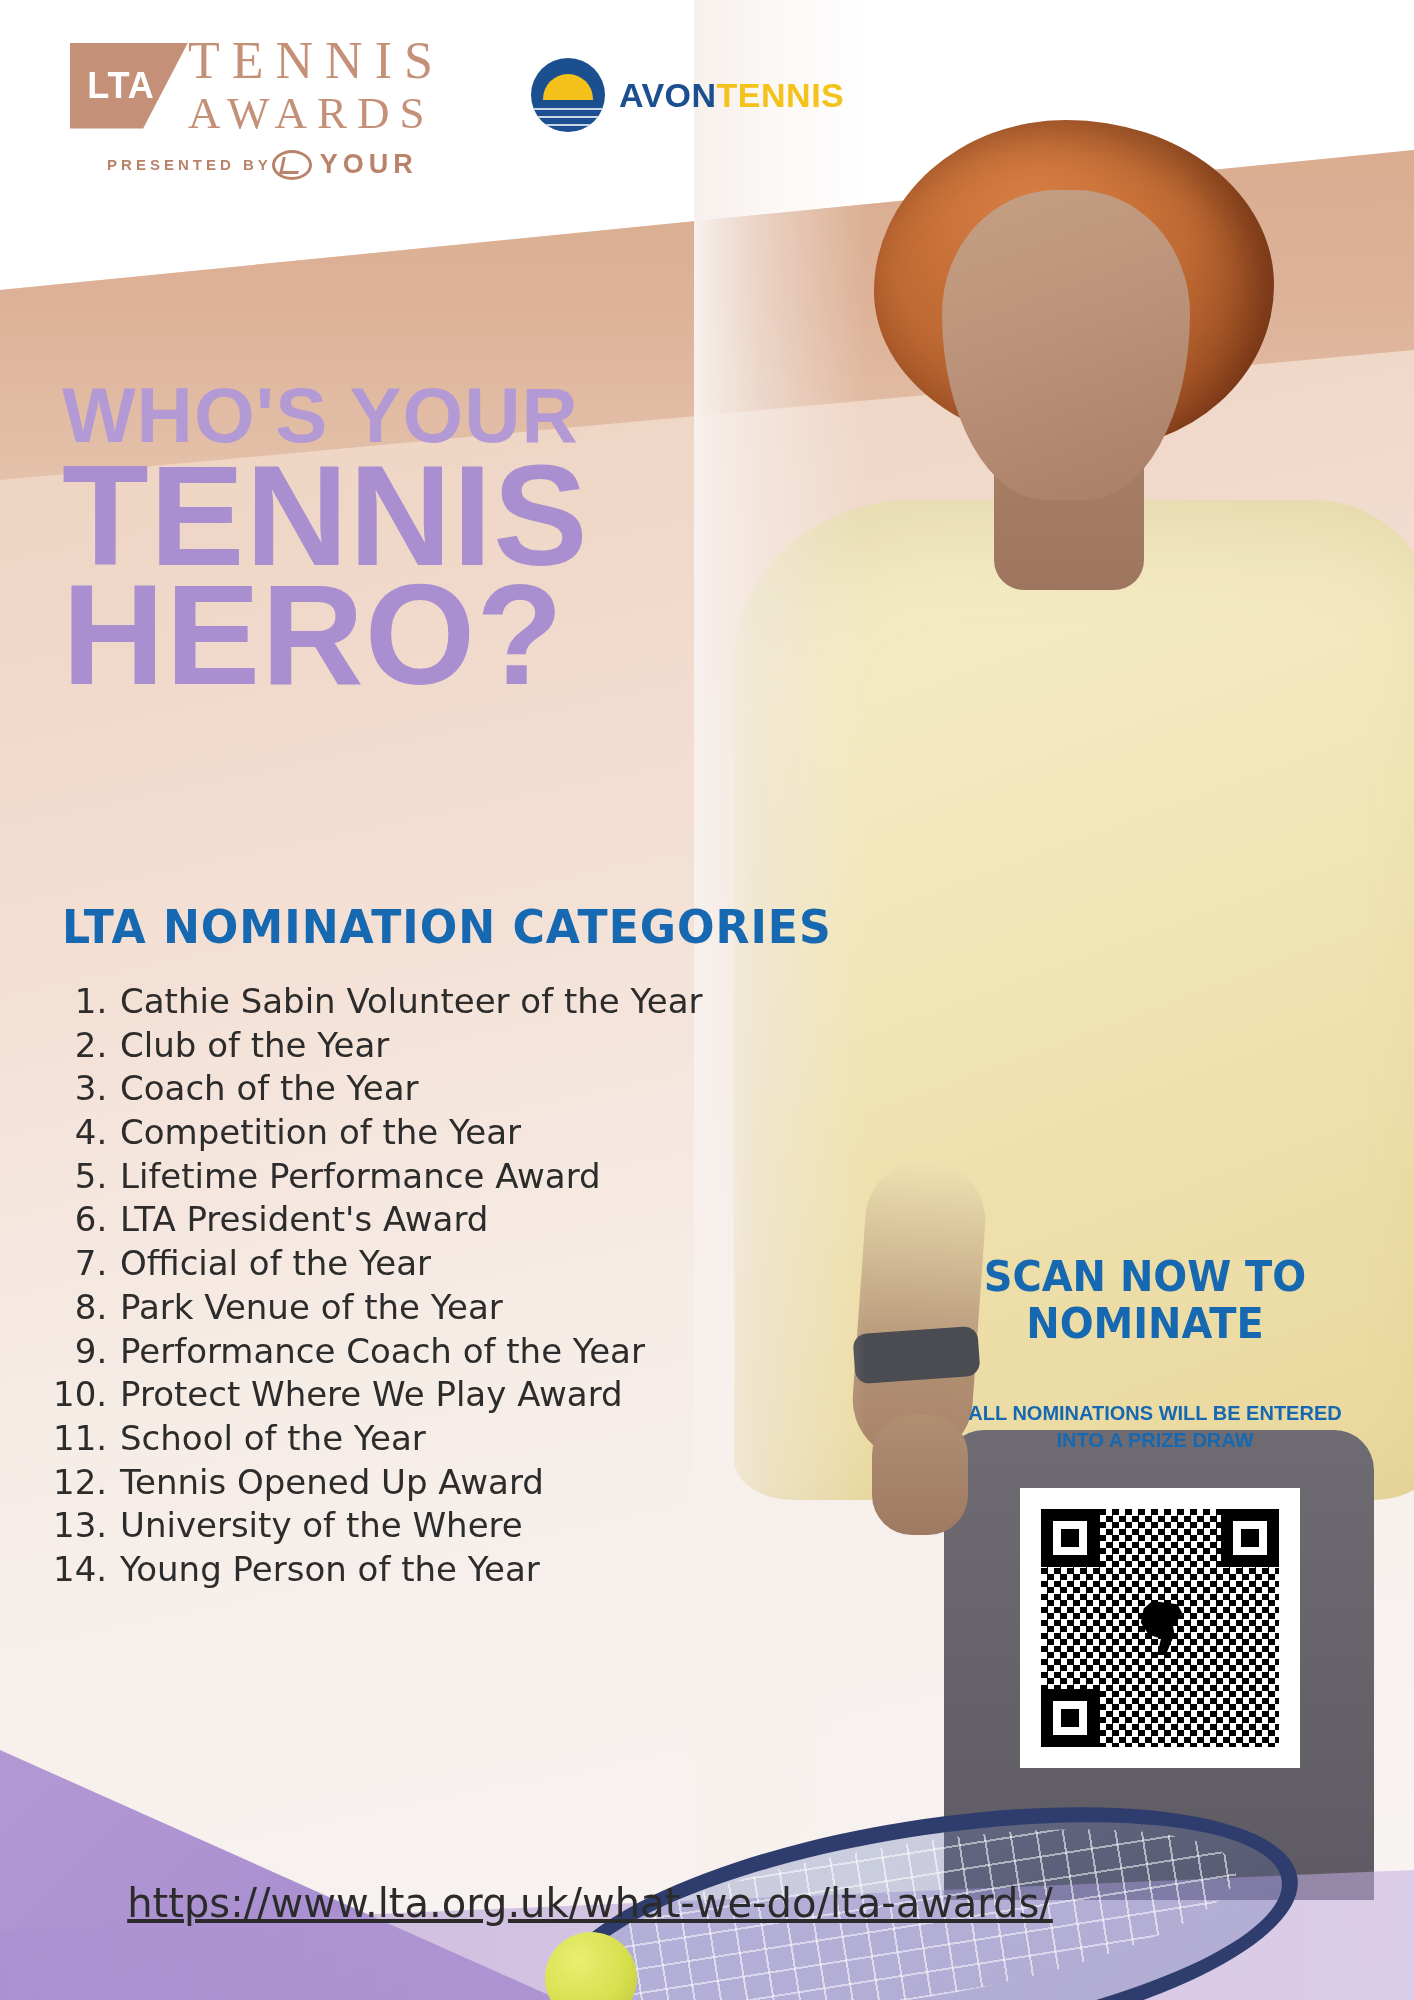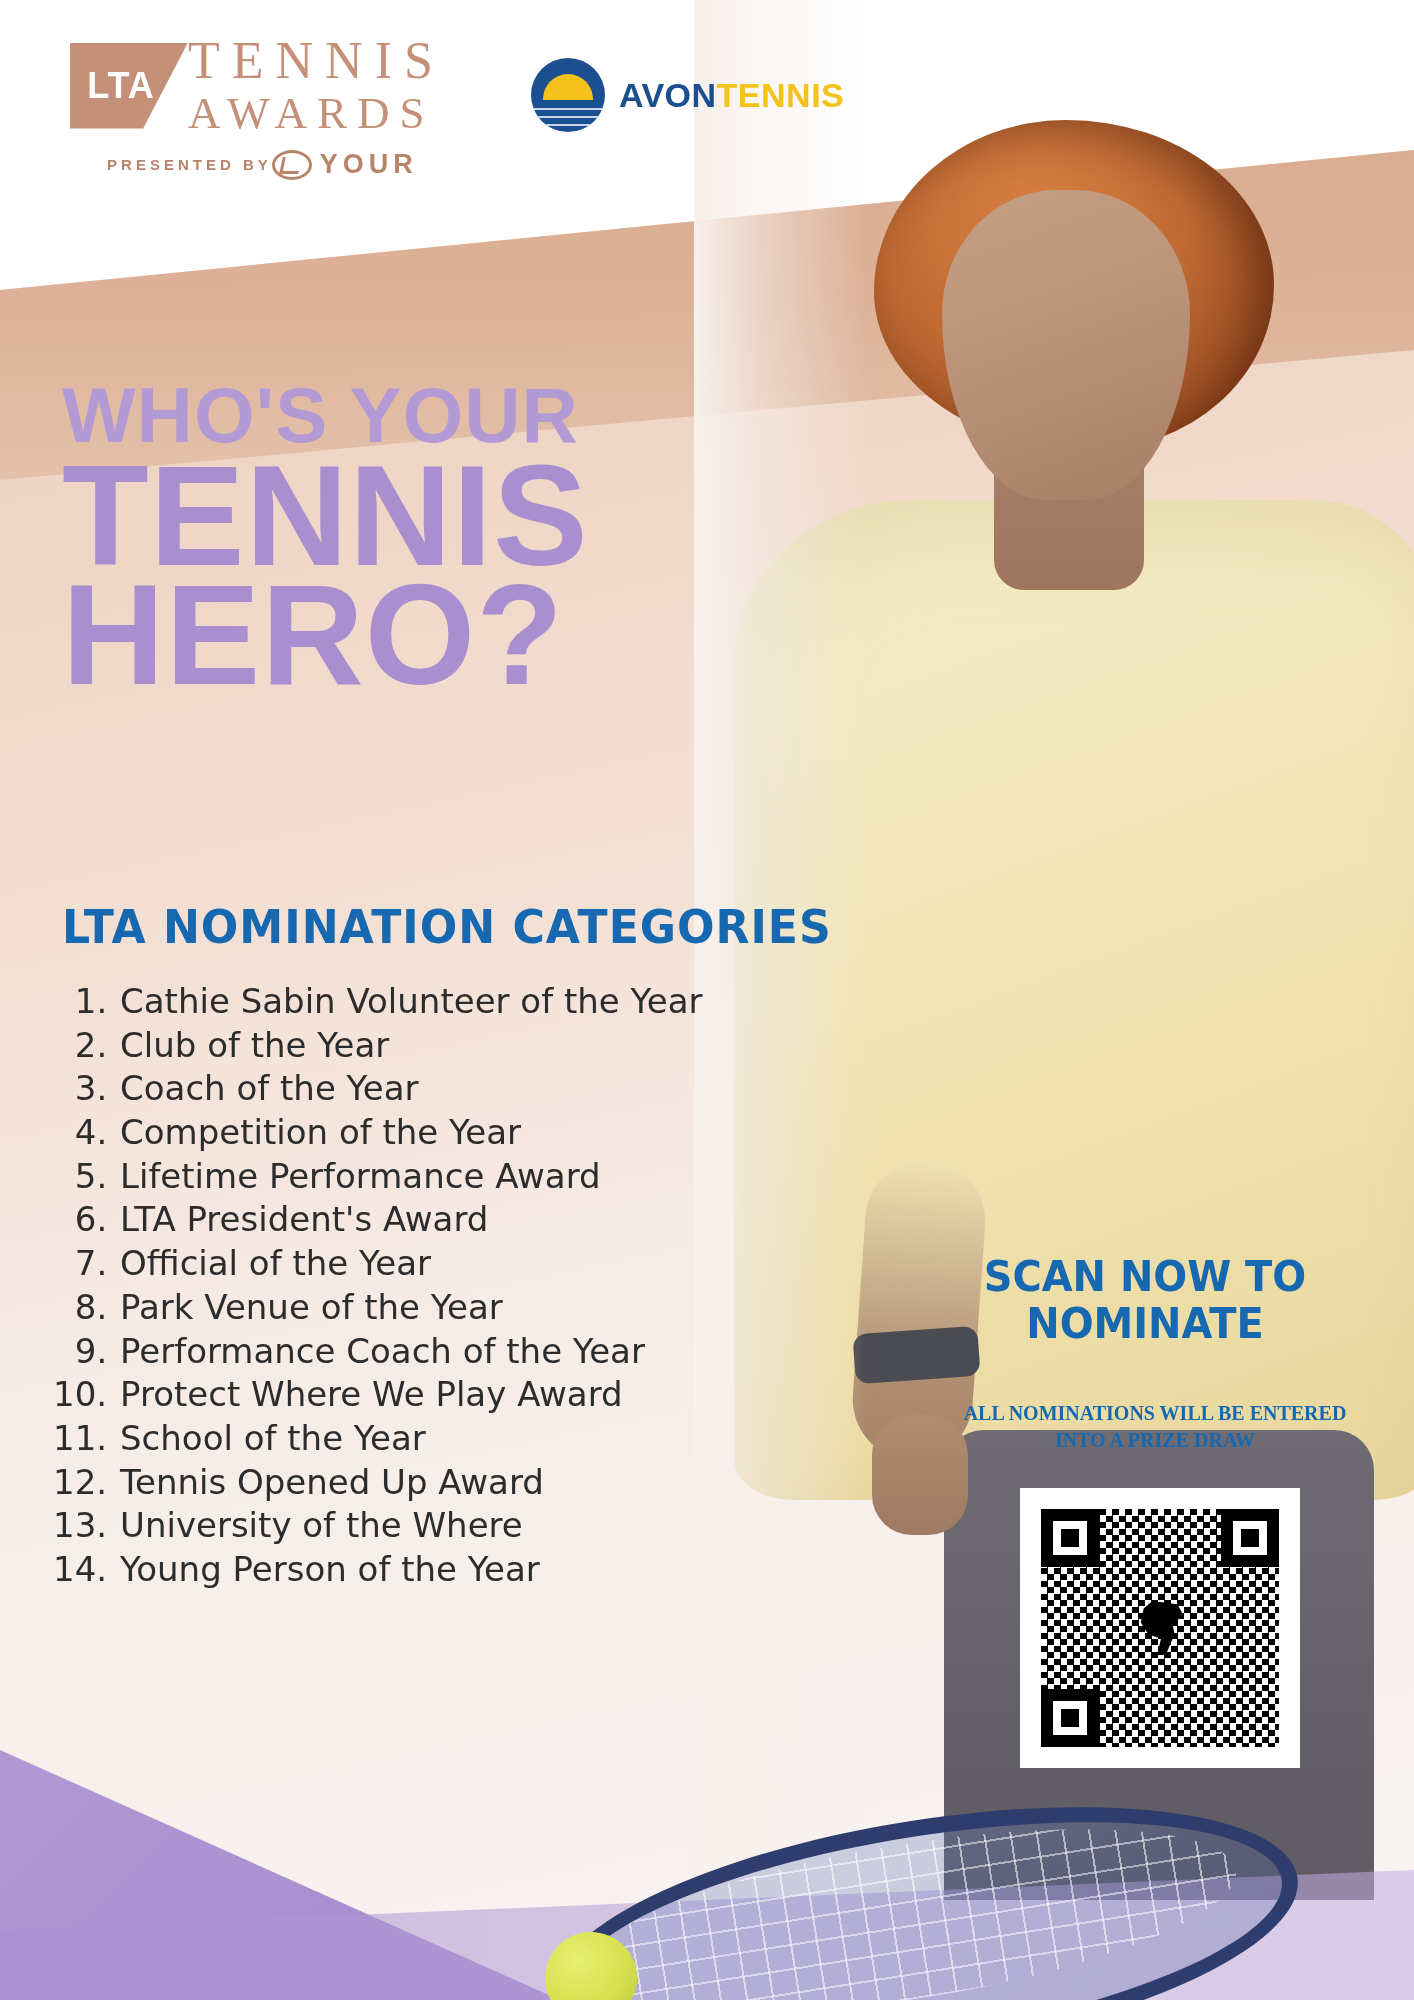--- a/index.html
+++ b/index.html
@@ -383,21 +383,21 @@
   .scan-sub {
     position: absolute;
     top: 1400px;
     left: 955px;
     width: 400px;
     text-align: center;
     color: #1668b0;
     font-size: 20px;
     font-weight: 700;
     line-height: 1.35;
-    font-family: Liberation Serif, serif;
+    font-family: Liberation Sans, sans-serif;
   }
   .qr-card {
     position: absolute;
     top: 1488px;
     left: 1020px;
     width: 280px;
     height: 280px;
     background: #ffffff;
     display: flex;
     align-items: center;
@@ -539,14 +539,15 @@
   <div class="scan-sub">ALL NOMINATIONS WILL BE ENTERED INTO A PRIZE DRAW</div>
   <div class="qr-card">
     <div class="qr">
       <span class="finder f-tl"></span>
       <span class="finder f-tr"></span>
       <span class="finder f-bl"></span>
       <span class="center-mark"></span>
     </div>
   </div>
 
+  <a class="url" href="#">https://www.lta.org.uk/what-we-do/lta-awards/</a>
 
 </div>
 
 </body></html>

